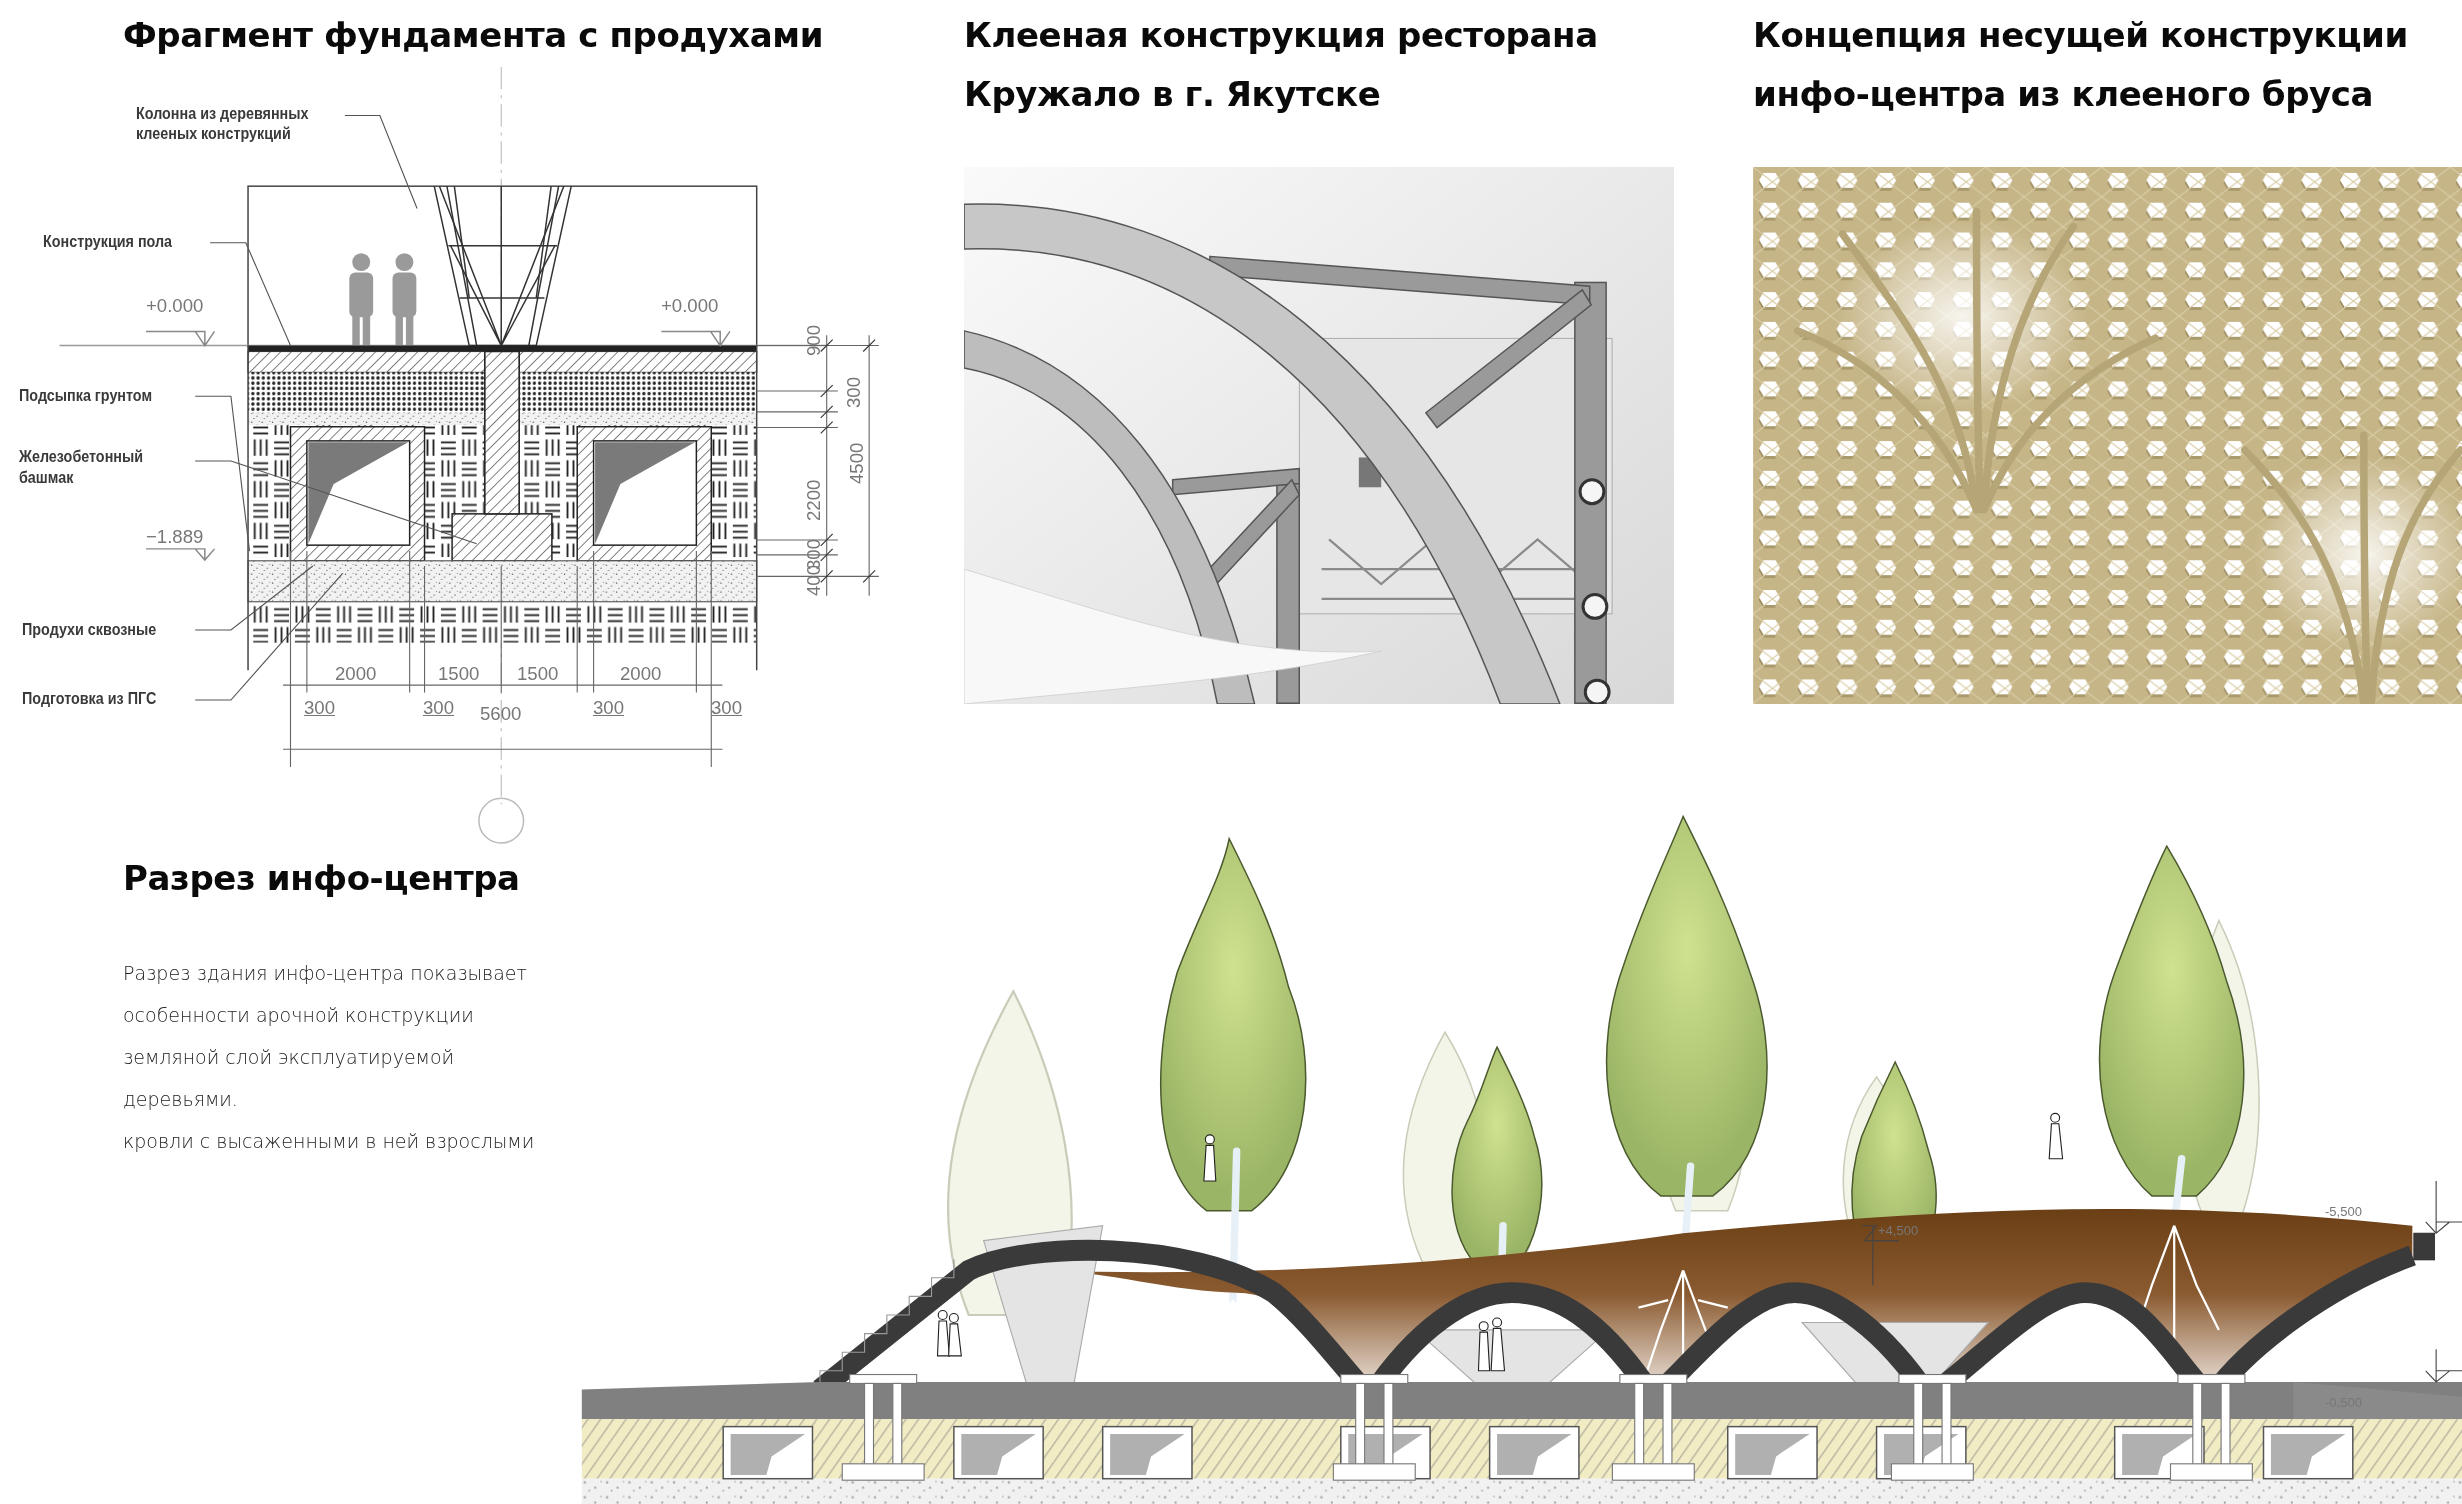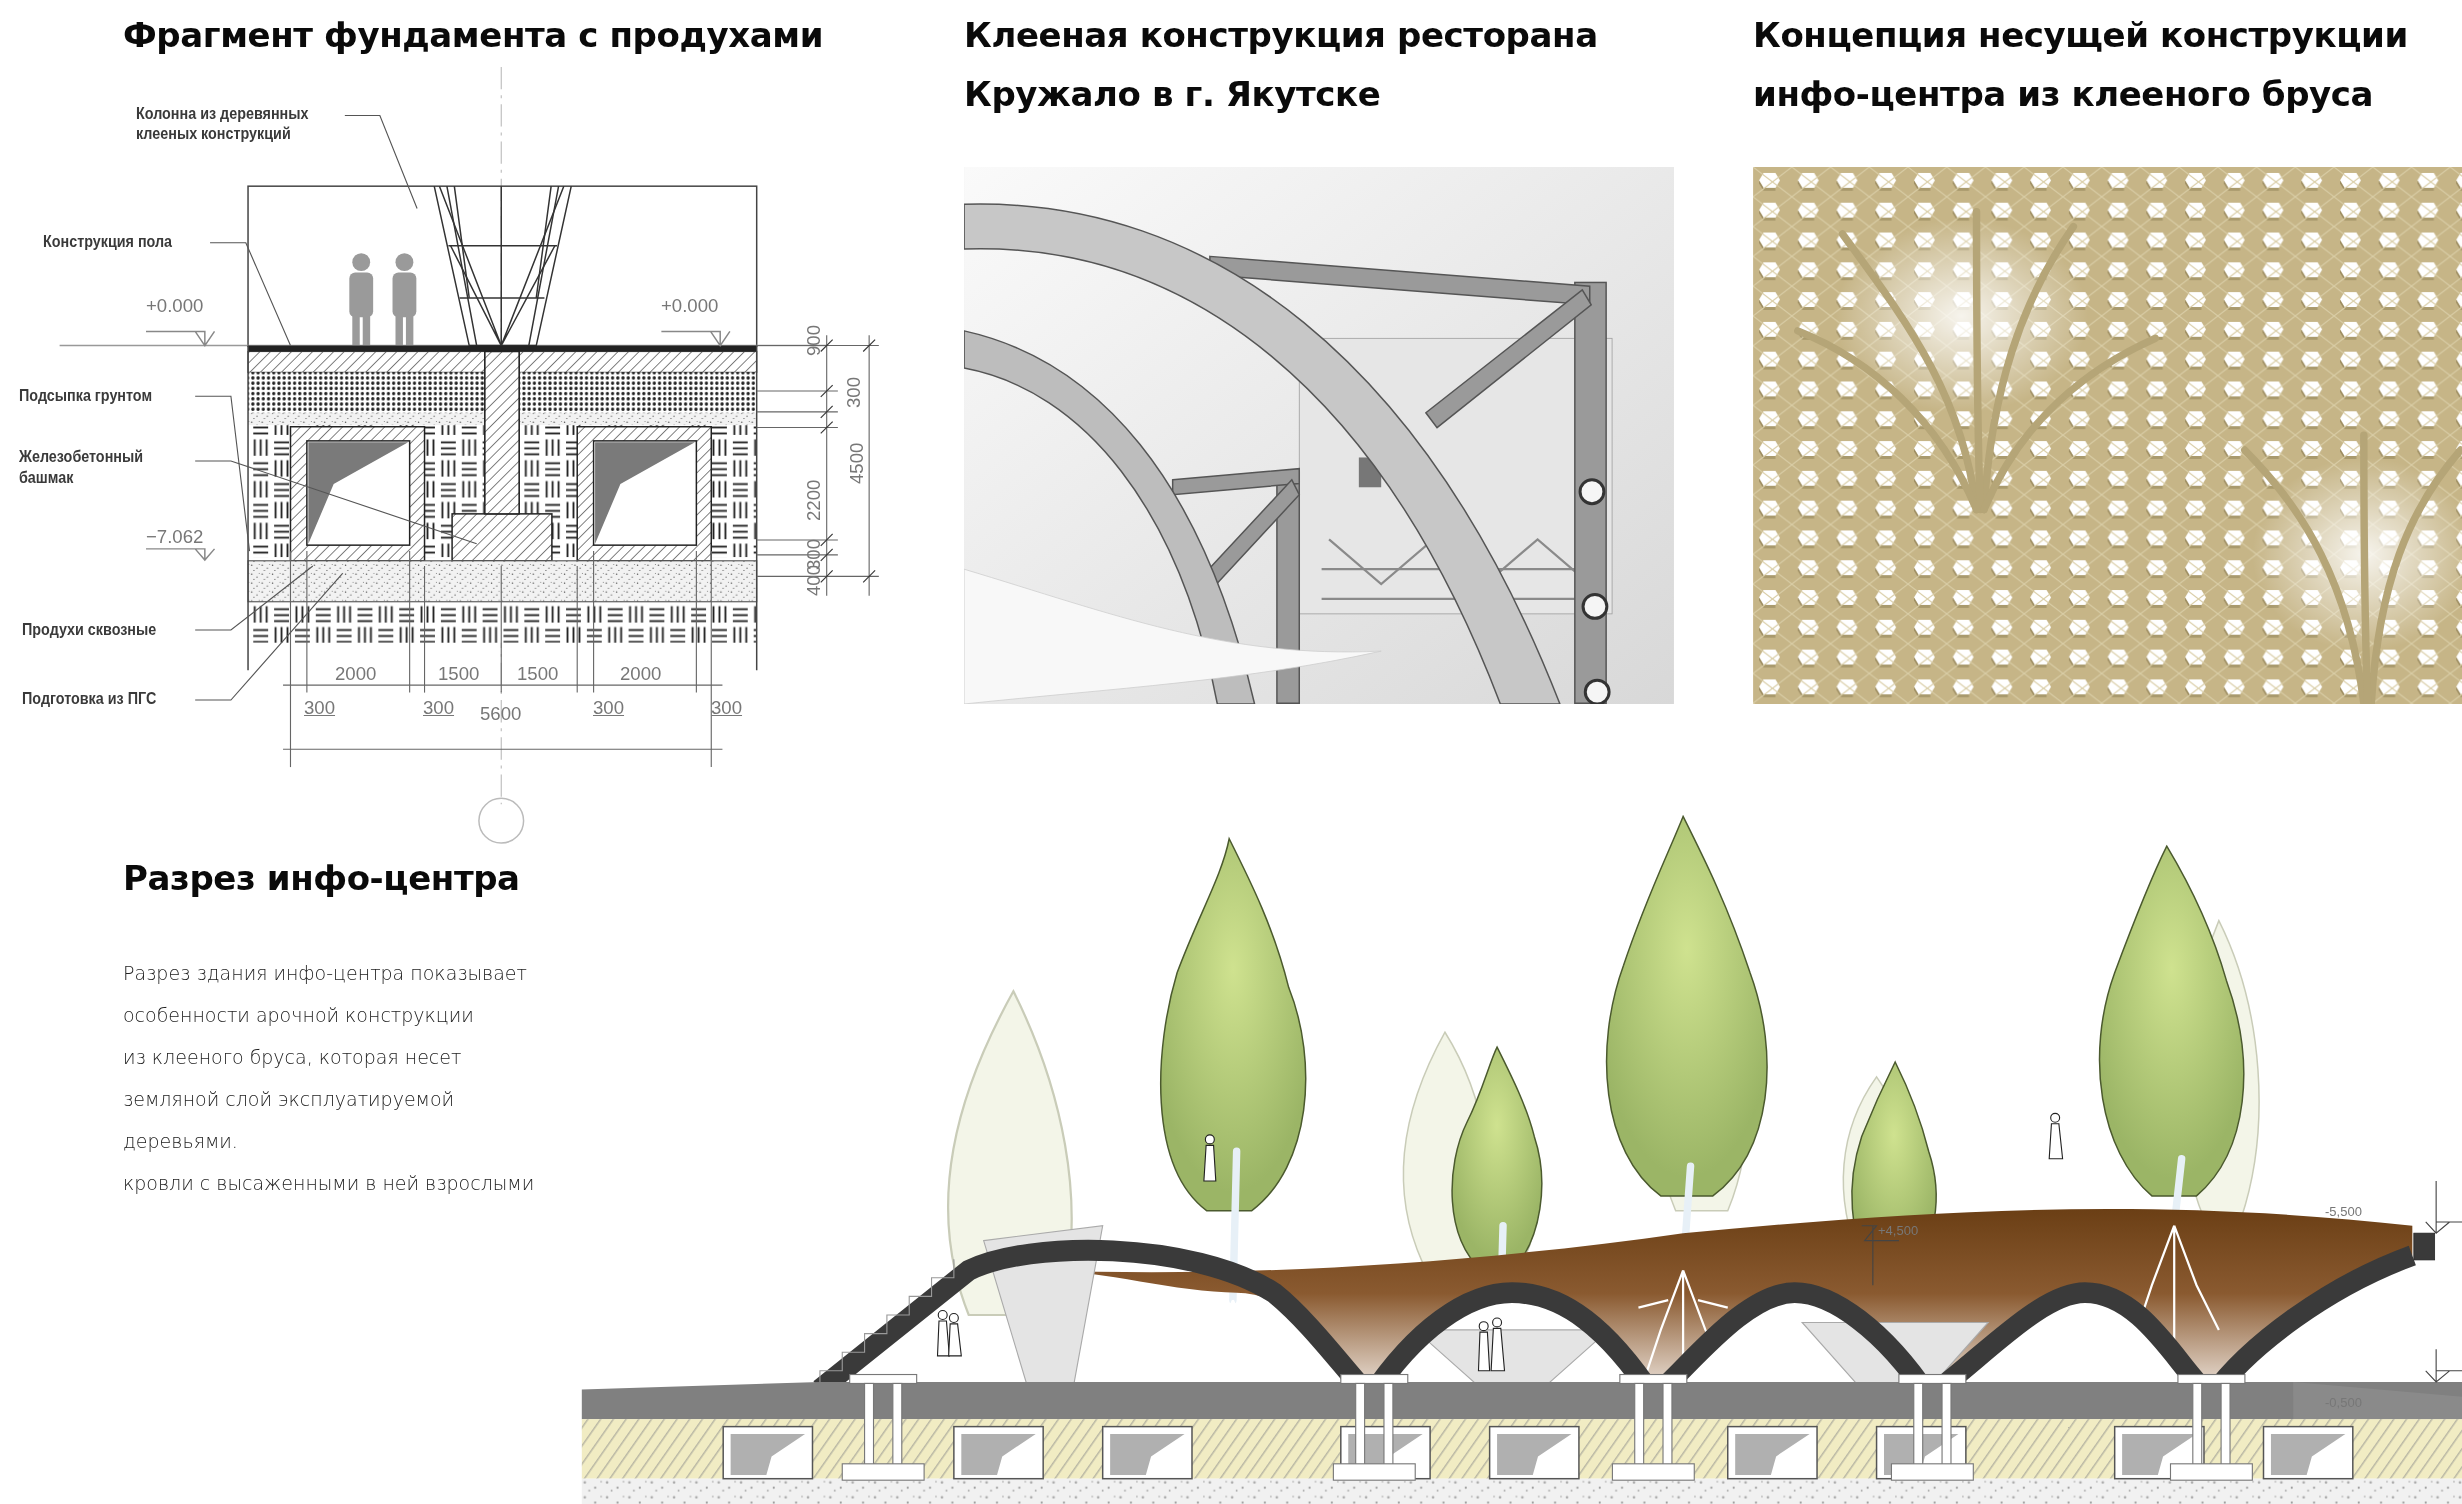--- a/index.html
+++ b/index.html
@@ -169,21 +169,21 @@
 <div class="abs callout" style="left:136px;top:124px;">клееных конструкций</div>
 <div class="abs callout" style="left:43px;top:232px;">Конструкция пола</div>
 <div class="abs callout" style="left:19.4px;top:386px;">Подсыпка грунтом</div>
 <div class="abs callout" style="left:19.4px;top:447px;">Железобетонный</div>
 <div class="abs callout" style="left:19.4px;top:468px;">башмак</div>
 <div class="abs callout" style="left:21.6px;top:620px;">Продухи сквозные</div>
 <div class="abs callout" style="left:21.6px;top:689px;">Подготовка из ПГС</div>
 
 <div class="abs dim" style="left:146px;top:295px;">+0.000</div>
 <div class="abs dim" style="left:661px;top:295px;">+0.000</div>
-<div class="abs dim" style="left:146px;top:526px;">−7.062</div>
+<div class="abs dim" style="left:146px;top:526px;">−1.889</div>
 
 <div class="abs dim" style="left:803px;top:356px;transform:rotate(-90deg);transform-origin:left top;">900</div>
 <div class="abs dim" style="left:843px;top:408px;transform:rotate(-90deg);transform-origin:left top;">300</div>
 <div class="abs dim" style="left:803px;top:521px;transform:rotate(-90deg);transform-origin:left top;">2200</div>
 <div class="abs dim" style="left:803px;top:570px;transform:rotate(-90deg);transform-origin:left top;">300</div>
 <div class="abs dim" style="left:803px;top:596px;transform:rotate(-90deg);transform-origin:left top;">400</div>
 <div class="abs dim" style="left:846px;top:484px;transform:rotate(-90deg);transform-origin:left top;">4500</div>
 
 <div class="abs dim" style="left:335px;top:663px;">2000</div>
 <div class="abs dim" style="left:438px;top:663px;">1500</div>
@@ -273,21 +273,20 @@
         <path d="M830 720 C 840 560 880 460 950 380"></path>
       <path d="M825 720 C 820 580 820 470 820 360"></path>
     </g>
   </svg>
 </div>
 
 <div class="abs h-title" style="left:123px;top:848px;text-align:right;">Разрез инфо-центра</div>
 <div class="abs body-text" style="left:123px;top:952px;width:611px;">
   <div>Разрез здания инфо-центра показывает</div>
   <div>особенности арочной конструкции</div>
-  <div>из клееного бруса, которая несет</div>
   <div>земляной слой эксплуатируемой</div>
   <div>деревьями.</div>
   <div>кровли с высаженными в ней взрослыми</div>
 </div>
 
 <div class="abs" style="left:581px;top:809px;width:1882px;height:695px;">
   <svg width="1882" height="695" viewBox="0 0 2527 934">
     <defs>
       <linearGradient id="soilg" x1="0" y1="0" x2="0" y2="1">
         <stop offset="0" stop-color="#6b3f15"></stop>

